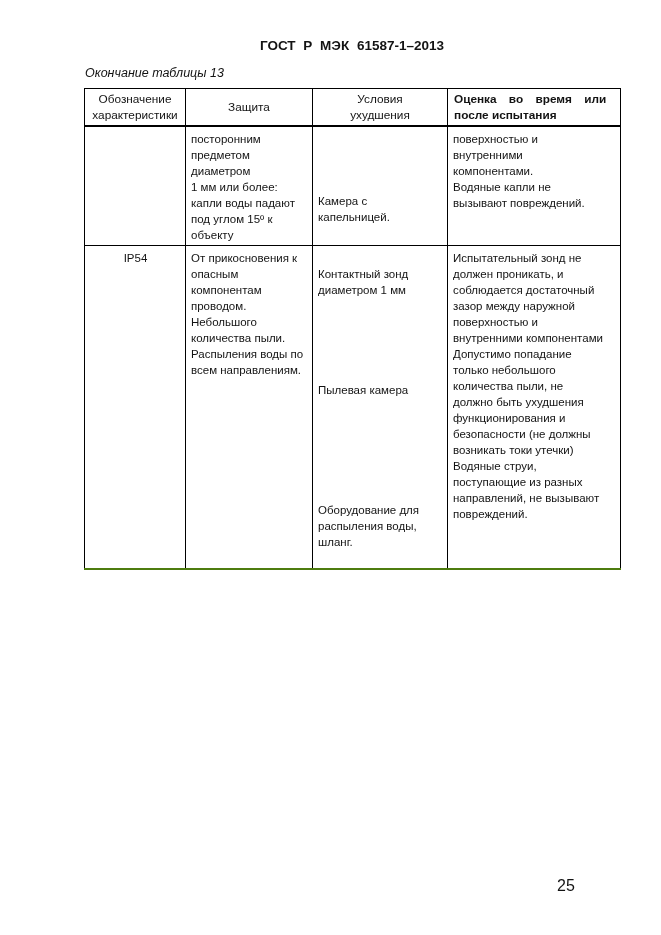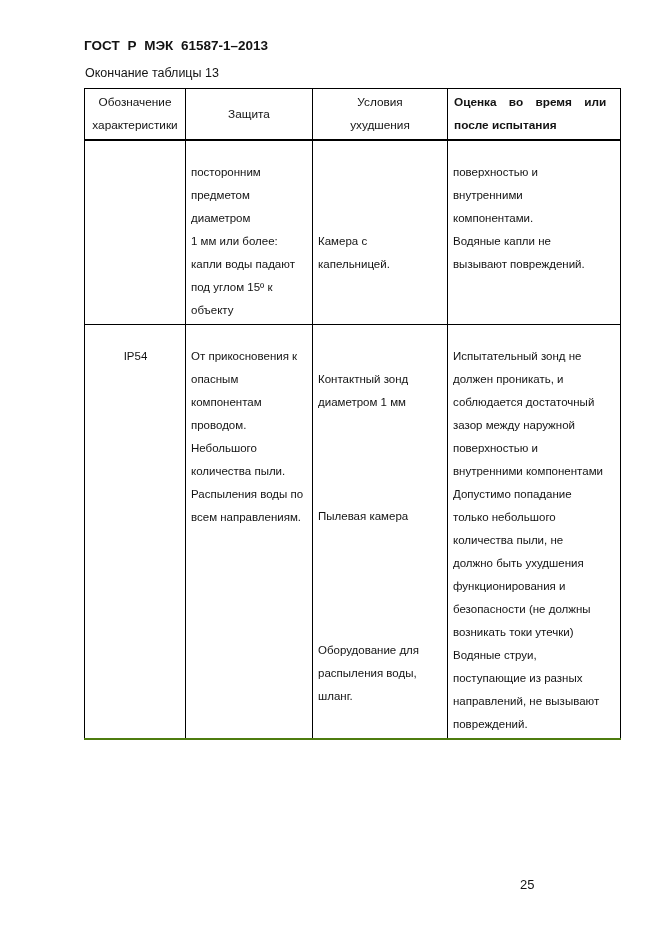--- a/index.html
+++ b/index.html
@@ -8,44 +8,45 @@
     width: 661px; height: 935px;
     background: #ffffff;
     color: #131313;
     font-family: "Liberation Sans", sans-serif;
     position: relative;
     overflow: hidden;
   }
   .doc-header {
     position: absolute;
     top: 38px; left: 84px; width: 536px;
-    text-align: left;
+    text-align: center;
     font-weight: bold;
     font-size: 13.5px;
     word-spacing: 4px;
     white-space: nowrap;
   }
   .table-caption {
     position: absolute;
     top: 66px; left: 85px;
+    font-style: italic;
     font-size: 12.5px;
   }
   table.data-table {
     position: absolute;
     top: 88px; left: 84px;
     width: 536px;
     border-collapse: collapse;
     table-layout: fixed;
     font-size: 11.5px;
-    line-height: 23px;
+    line-height: 16px;
   }
   .data-table th, .data-table td {
     border: 1px solid #000;
     vertical-align: top;
-    padding: 20px 4px 2px 5px;
+    padding: 4px 4px 2px 5px;
     white-space: pre-line;
     overflow: hidden;
   }
   .data-table thead th {
     font-weight: normal;
     font-size: 11.8px;
     text-align: center;
     vertical-align: middle;
     padding: 2px 4px;
     height: 32px;
@@ -57,22 +58,22 @@
   td.c3 p { margin: 0; }
   td.c3 p.gap-3 { margin-top: 46px; }
   td.c3 p.gap-4 { margin-top: 68px; }
   td.c3 p.gap-6 { margin-top: 88px; }
   tr.row-cont td { height: 103px; }
   tr.row-ip54 td { height: 242px; }
   .data-table tbody tr:last-child td { border-bottom: 2px solid #4d7c0f; }
   .page-number {
     position: absolute;
     top: 877px; left: 520px; width: 92px;
-    text-align: left;
-    font-size: 13px;
+    text-align: center;
+    font-size: 16px;
   }
 </style>
 </head>
 <body>
 
 <div class="doc-header">ГОСТ Р МЭК 61587-1–2013</div>
 
 <div class="table-caption">Окончание таблицы 13</div>
 
 <table class="data-table">

